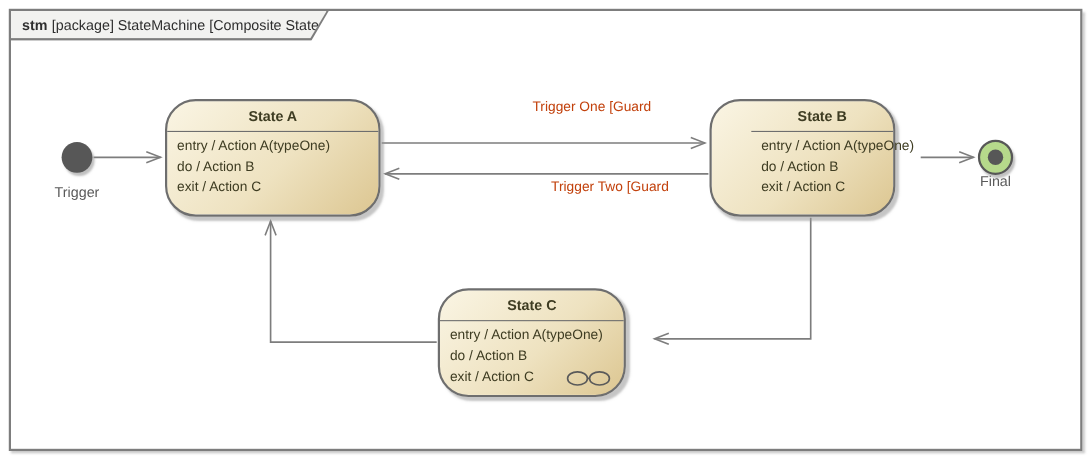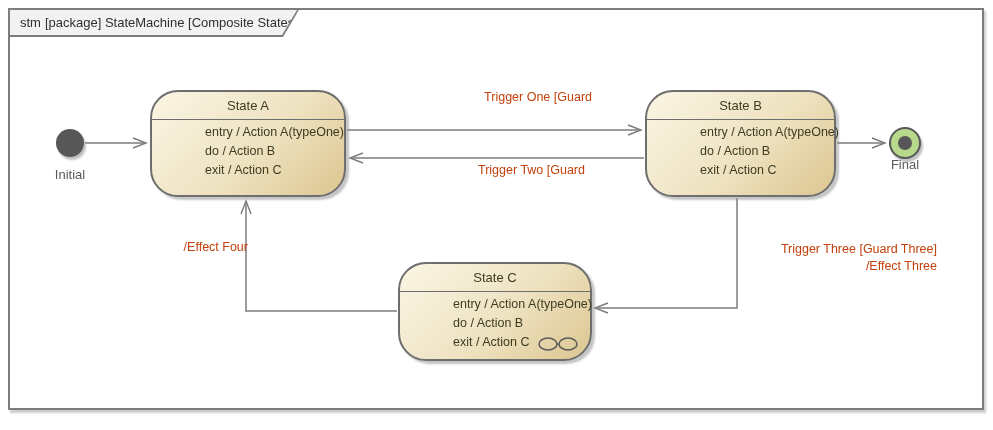--- a/index.html
+++ b/index.html
@@ -18,39 +18,39 @@
     background:#7d7d7d;
     clip-path:polygon(0 0,100% 0,calc(100% - 17px) 100%,0 100%);
   }
   .frame-tab-inner{
     position:absolute; left:2px; top:2px; right:3px; bottom:2px;
     background:#f2f2f0;
     clip-path:polygon(0 0,100% 0,calc(100% - 15px) 100%,0 100%);
     display:flex; align-items:center; padding-left:10px;
     font-size:13px; color:#2e2e2e; white-space:nowrap;
   }
-  .frame-tab-inner .kw{font-weight:normal; margin-right:4px;}
+  .frame-tab-inner .kw{font-weight:bold; margin-right:4px;}
   
   .state{
     position:absolute; border:2px solid #6e6e6e; border-radius:28px;
     background:linear-gradient(135deg,#faf5e4 0%,#eee2c0 55%,#dcc691 100%);
     box-shadow:3px 3px 2px rgba(150,150,150,.55);
     color:#3e3c22; font-size:12.5px; box-sizing:border-box;
   }
   .state-a{left:150px; top:90px;  width:196px; height:107px;}
-  .state-b{left:645px; top:90px;  width:191px; height:107px;}
-  .state-c{left:398px; top:262px; width:194px; height:99px;}
+  .state-b{left:645px; top:90px;  width:169px; height:107px;padding-left:36px;}
+  .state-c{left:398px; top:262px; width:171px; height:99px;}
   .state-header{
     height:27px; display:flex; align-items:center; justify-content:center;
-    font-weight:normal; font-size:13px;text-align:right;
+    font-weight:bold; font-size:13px;text-align:right;
   }
   .state-body{
     border-top:1.5px solid #6e6e6e; padding:3px 0 0 9px; line-height:19px;
   }
-  .state-body div{white-space:nowrap;margin-left:44px;}
+  .state-body div{white-space:nowrap;}
   .composite-icon{position:absolute; right:11px; bottom:7px;}
   
   .initial-node{
     position:absolute; left:56px; top:129px; width:28px; height:28px;
     border-radius:50%; background:#575757;
     box-shadow:2px 3px 2px rgba(150,150,150,.6);
   }
   .final-node{
     position:absolute; left:889px; top:127px; width:32px; height:32px;
     border-radius:50%; background:#b6d98b; border:2px solid #575757;
@@ -66,21 +66,21 @@
   .initial-label{left:40px; top:167px; width:60px;}
   .final-label{left:878px; top:157px; width:54px;}
   
   .connectors{position:absolute; left:0; top:0; width:993px; height:430px; pointer-events:none;}
   .connectors path{pointer-events:stroke;}
   .t-label{
     position:absolute; font-size:12.5px; line-height:17px; color:#c2410c;
     text-align:right; white-space:nowrap;
   }
   .t1{left:402px; top:89px;  width:190px;}
-  .t2{left:395px; top:162px; width:190px;}
+  .t2{left:418px; top:162px; width:190px;}
   .t3{left:742px; top:241px; width:195px;}
   .t4{left:93px;  top:239px; width:155px;}
 </style>
 </head>
 <body>
 
 <div class="canvas">
 
   <div class="frame">
     <div class="frame-tab">
@@ -131,34 +131,29 @@
       <div>exit / Action C</div>
     </div>
     <svg class="composite-icon" width="42" height="16" viewBox="0 0 42 16">
       <ellipse cx="11" cy="8" rx="9" ry="6" fill="none" stroke="#5a5a5a" stroke-width="1.5"></ellipse>
       <ellipse cx="31" cy="8" rx="9" ry="6" fill="none" stroke="#5a5a5a" stroke-width="1.5"></ellipse>
       <line x1="20" y1="8" x2="22" y2="8" stroke="#5a5a5a" stroke-width="1.5"></line>
     </svg>
   </div>
 
   <div class="initial-node"></div>
-  <div class="node-label initial-label">Initial</div>
+  <div class="node-label initial-label">Trigger</div>
 
   <div class="final-node">
     <div class="final-dot"></div>
   </div>
   <div class="node-label final-label">Final</div>
 
   <div class="t-label t1">
     <div>Trigger One [Guard</div>
   </div>
   <div class="t-label t2">
     <div>Trigger Two [Guard</div>
   </div>
-  <div class="t-label t3">
-    <div>Trigger Three [Guard Three]</div>
-    <div>/Effect Three</div>
-  </div>
   <div class="t-label t4">
-    <div>/Effect Four</div>
   </div>
 
 </div>
 
 </body></html>

